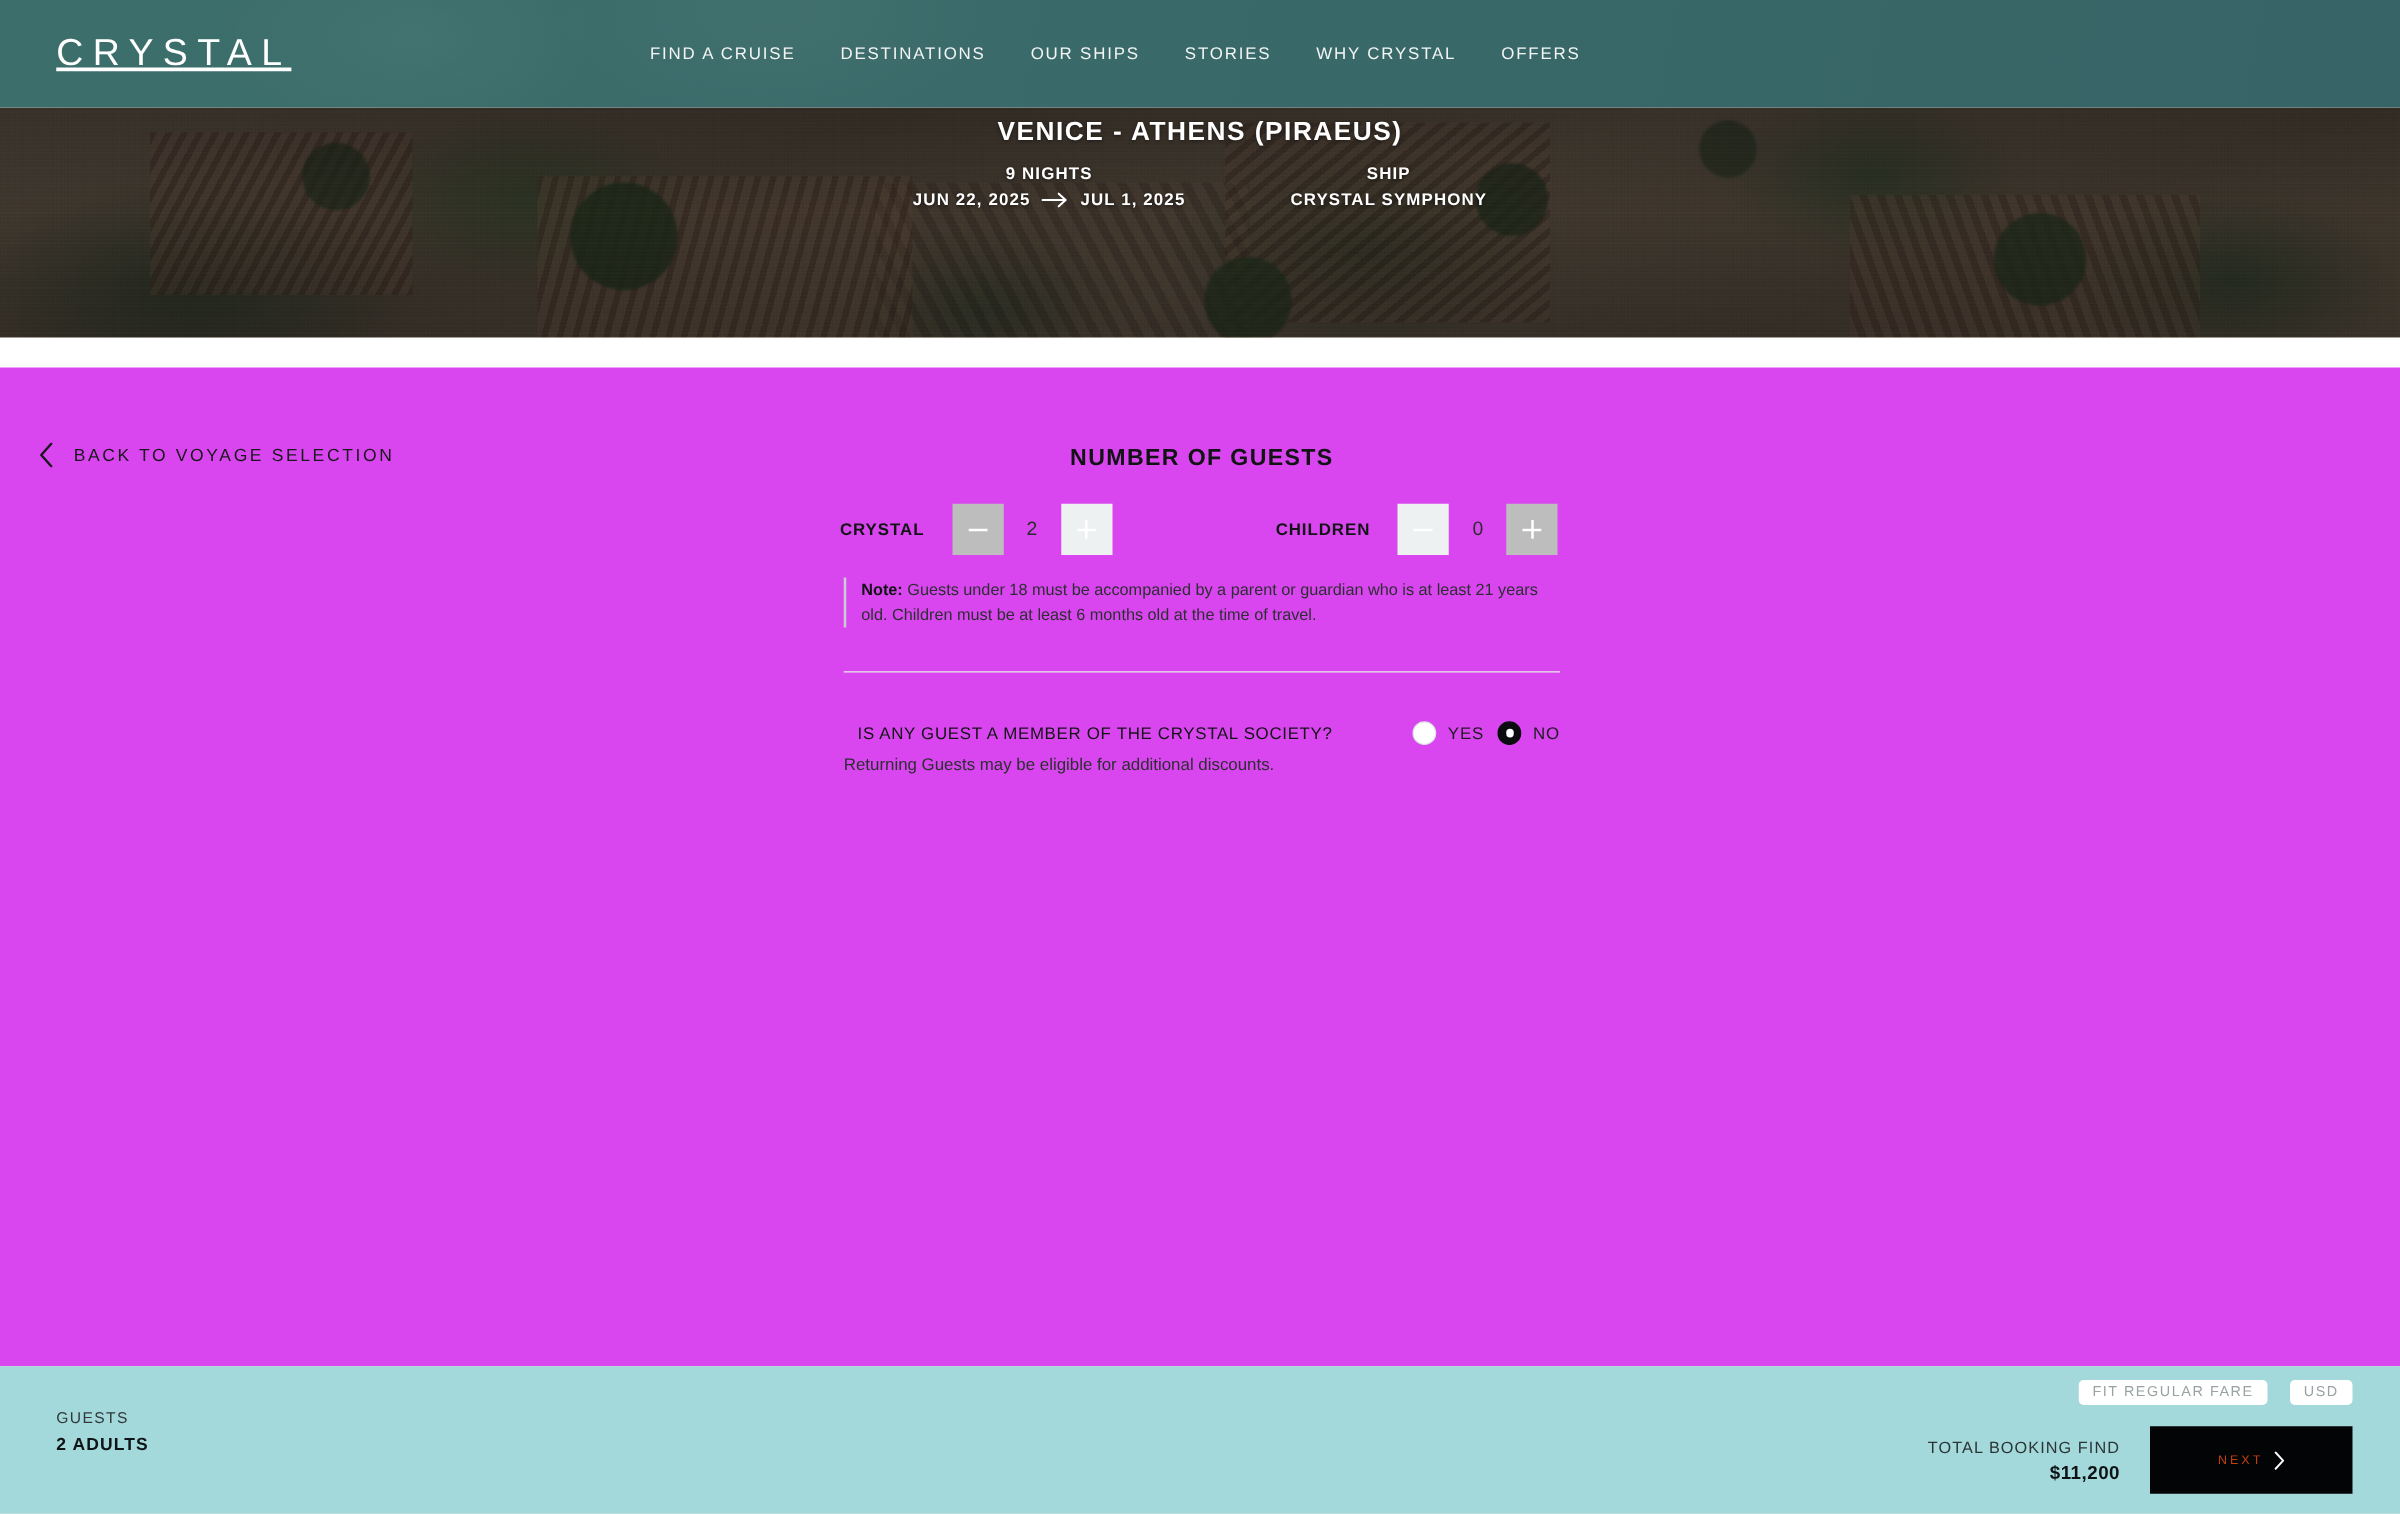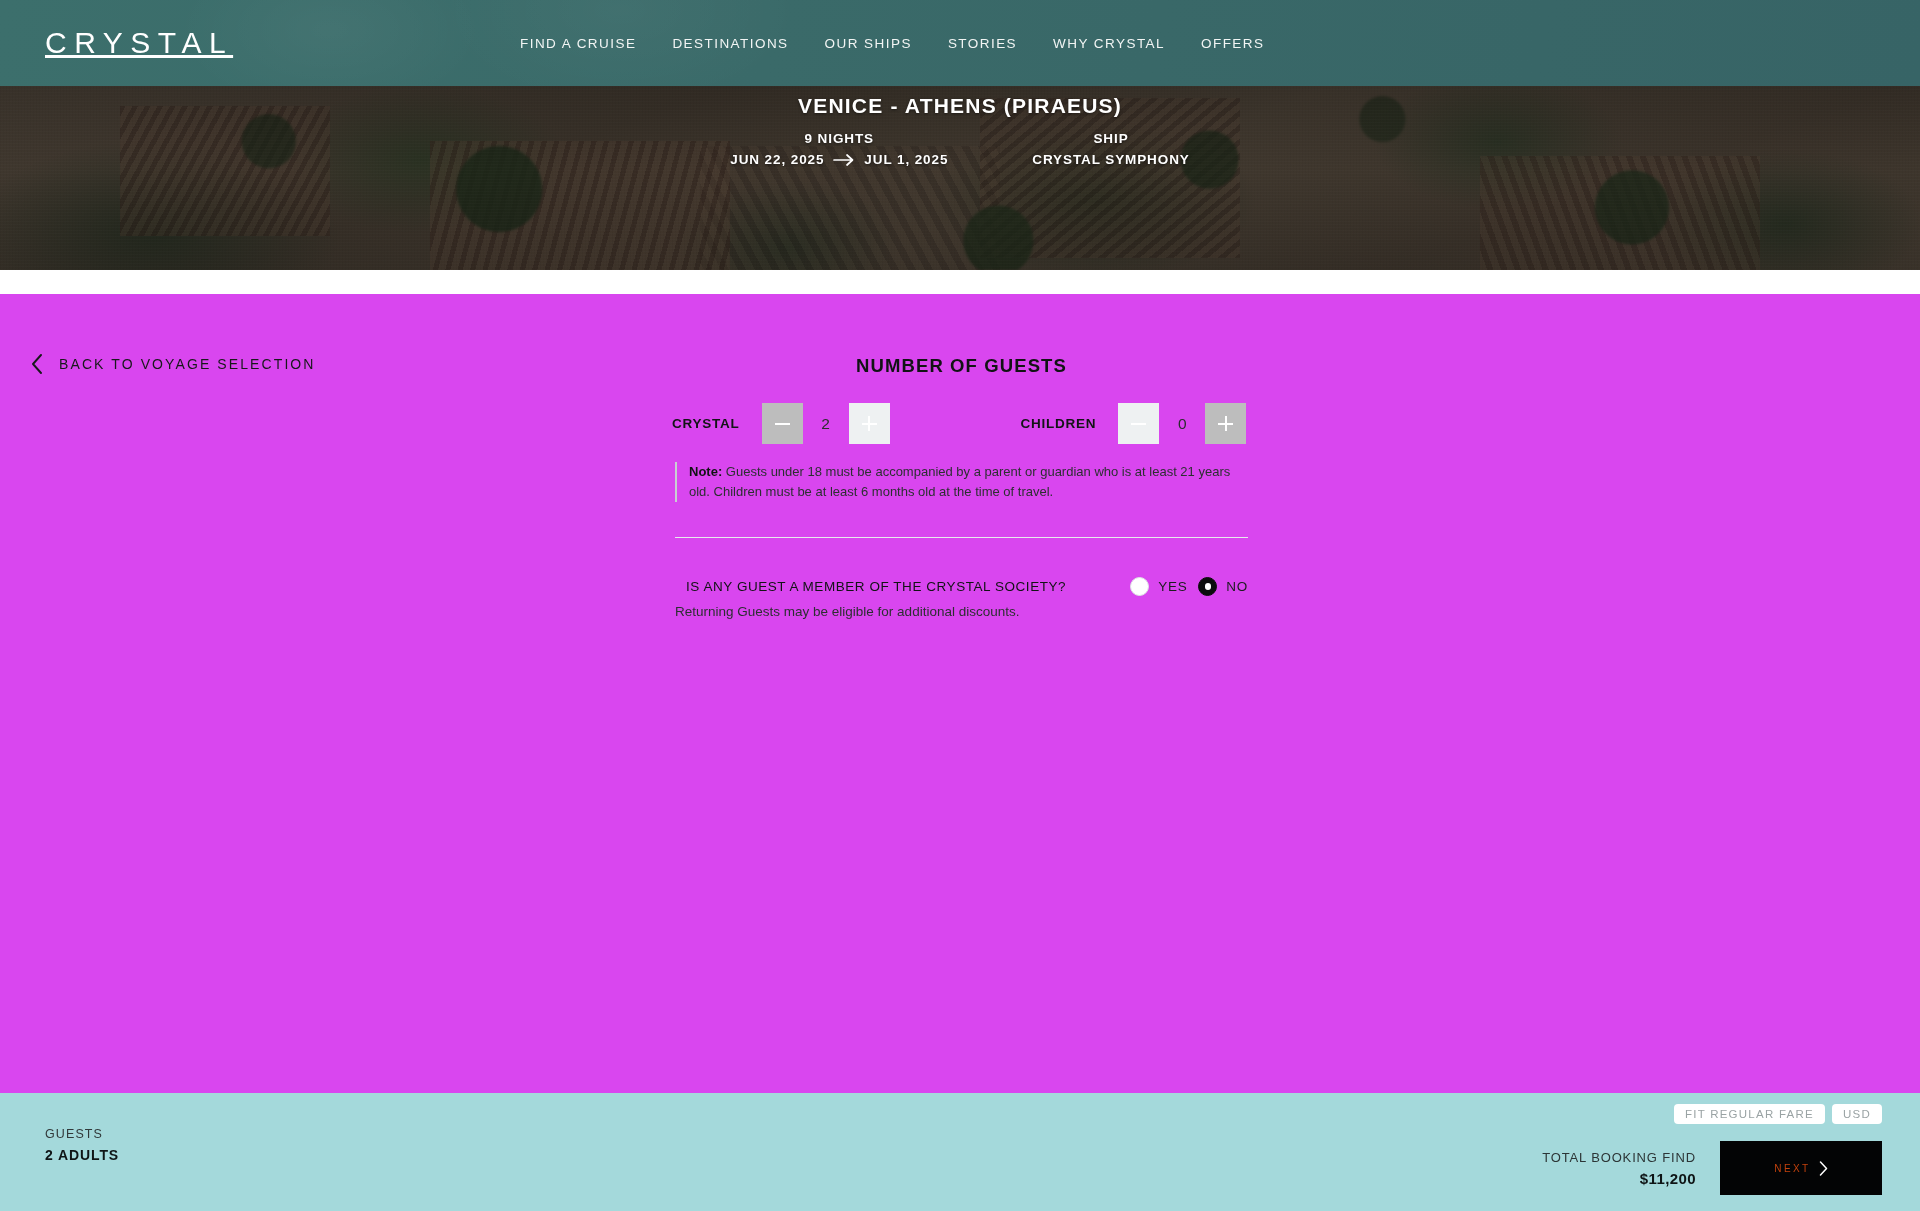--- a/index.html
+++ b/index.html
@@ -233,21 +233,21 @@
   }
   .f-guests { position: absolute; left: 45px; top: 34px; }
   .f-guests .lbl {
     font-size: 12.5px; letter-spacing: 1.1px; color: #31393a;
   }
   .f-guests .val {
     margin-top: 6px; font-size: 14px; font-weight: 700; letter-spacing: .9px; color: #0f1516;
   }
   .f-badges {
     position: absolute; right: 38px; top: 11px;
-    display: flex; align-items: center; gap: 7px;
+    display: flex; align-items: center; gap: 18px;
   }
   .badge {
     background: #ffffff; border-radius: 4px;
     padding: 4px 11px 4px 11px;
     font-size: 11.5px; letter-spacing: 1.25px; color: #9aa3a4;
     white-space: nowrap;
   }
   .f-right {
     position: absolute; right: 38px; top: 48px;
     display: flex; align-items: center; gap: 24px;

